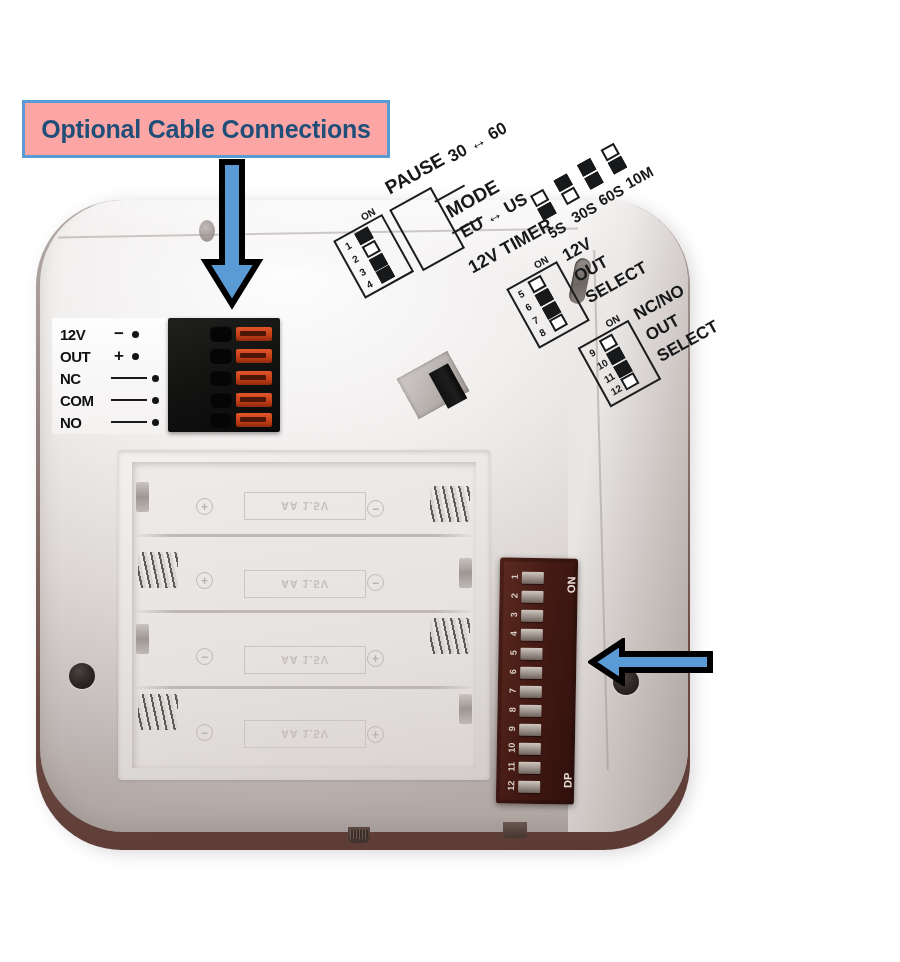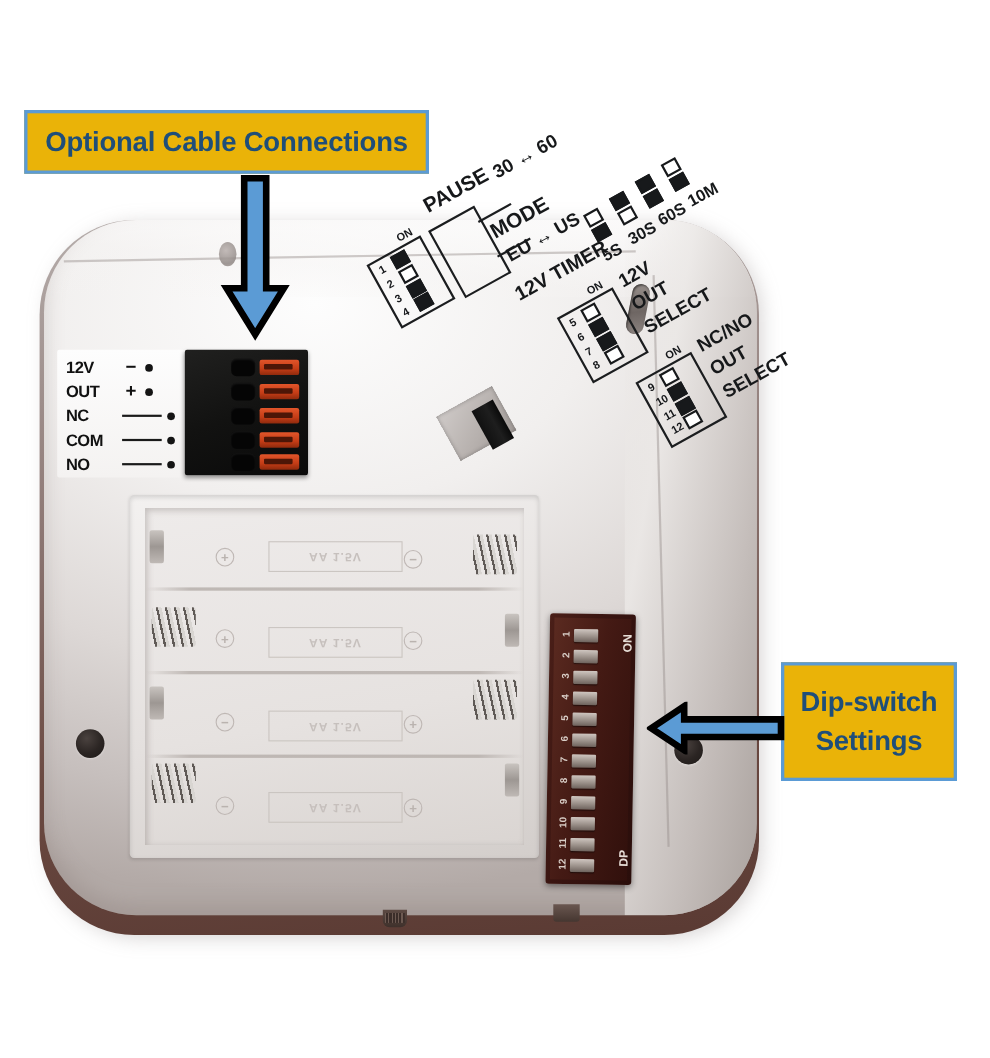--- a/index.html
+++ b/index.html
@@ -20,21 +20,21 @@
     left: 0; top: 0;
     width: 900px;
     height: 962px;
     background: #ffffff;
   }
 
   
   .callout {
     position: absolute;
     box-sizing: border-box;
-    background: #eab308;
+    background: #fca5a5;
     border: 3px solid #5B9BD5;
     display: flex;
     align-items: center;
     justify-content: center;
     text-align: center;
     color: #1F4E79;
     font-weight: bold;
     letter-spacing: -0.2px;
   }
   #callout-cable {
@@ -712,22 +712,18 @@
   </div>
 
   <div class="callout" id="callout-cable">
     <span>Optional Cable Connections</span>
   </div>
 
   <svg class="arrow-down" viewBox="0 0 68 152">
     <polygon points="24,4 44,4 44,104 60,104 34,146 8,104 24,104" fill="#5B9BD5" stroke="#000000" stroke-width="6" stroke-linejoin="miter"></polygon>
   </svg>
 
-  <div class="callout" id="callout-dip">
-    <span>Dip-switch</span>
-    <span>Settings</span>
-  </div>
 
   <svg class="arrow-left" viewBox="0 0 126 48">
     <polygon points="4,24 34,4 34,16 122,16 122,32 34,32 34,44" fill="#5B9BD5" stroke="#000000" stroke-width="6" stroke-linejoin="miter"></polygon>
   </svg>
 
 </div>
 
 </body></html>

